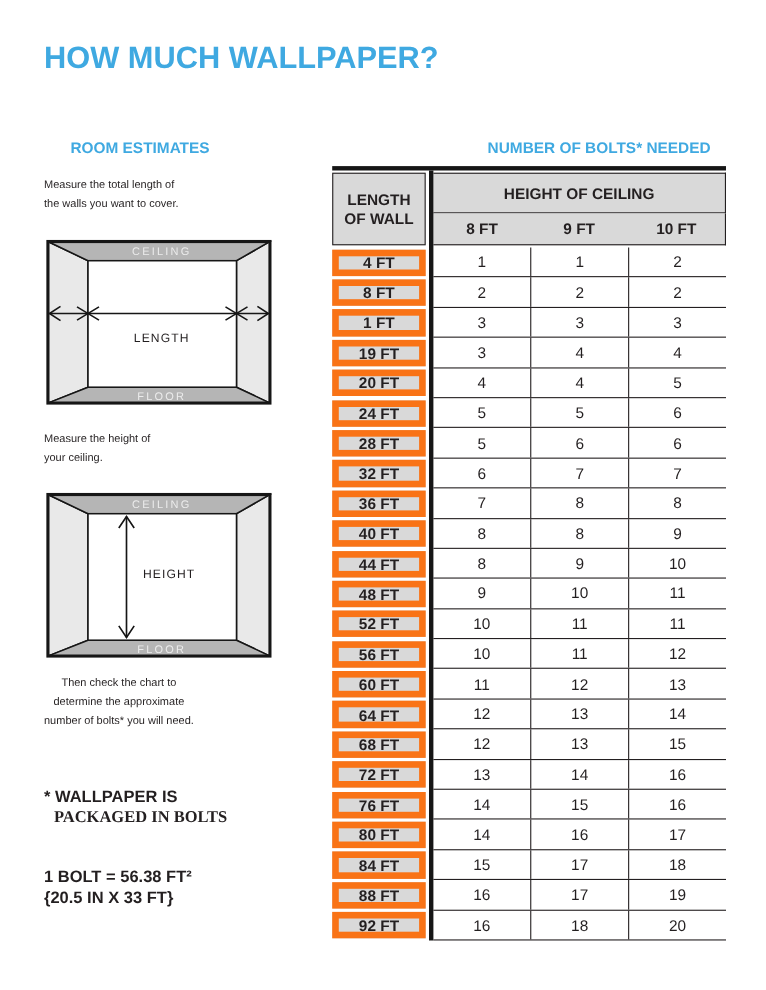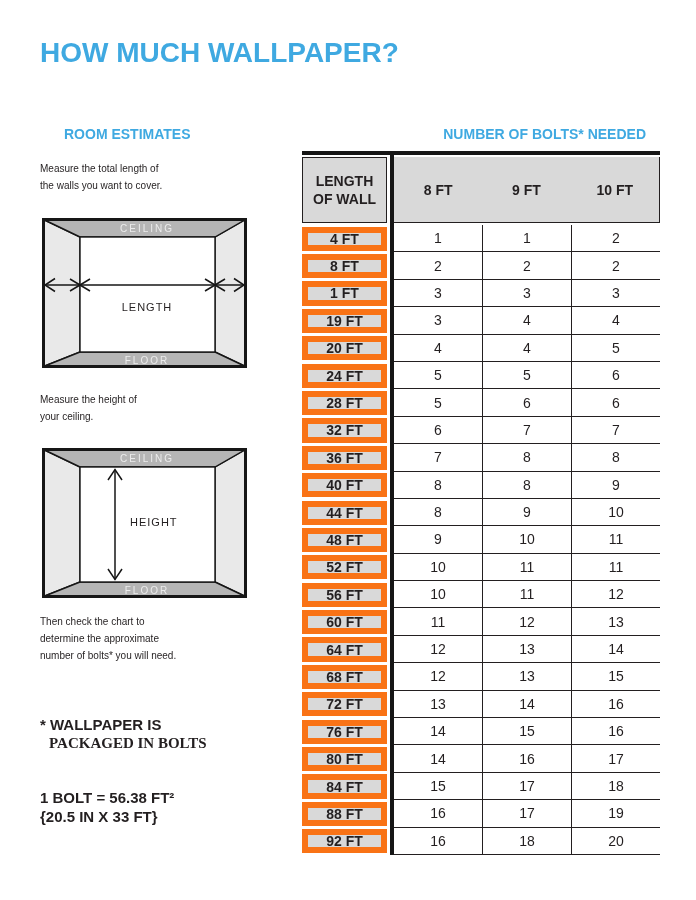--- a/index.html
+++ b/index.html
@@ -16,21 +16,21 @@
   }
   .room-heading { left:40px;padding-left:24px; }
   .bolts-heading { left:288px; width:358px; text-align:right; }
 
   .step {
     position:absolute; left:40px;
     font-size:10px; line-height:17px; white-space:pre-line; color:#231f20;
   }
   .step1 { top:160px; }
   .step2 { top:391px; }
-  .step3 { top:613px; }
+  .step3 { top:613px;text-align:center; }
 
   .room-svg { position:absolute; left:42px; }
   .svg-length { top:218px; }
   .svg-height { top:448px; }
   .room-svg text { font-family:"Liberation Sans","DejaVu Sans",sans-serif; }
   .band-label { font-size:10px; letter-spacing:2px; fill:#ececec; }
   .measure-label { font-size:11px; letter-spacing:1px; fill:#231f20; }
 
   .footnote {
     position:absolute; left:40px; top:715px;
@@ -154,20 +154,21 @@
 {20.5 IN X 33 FT}</p>
 
 <div class="bolt-table">
   <div class="tbar"></div>
   <div class="vdivider"></div>
 
   <div class="thead">
     <div class="corner">LENGTH
 OF WALL</div>
     <div class="headR">
+      <div class="hoc">HEIGHT OF CEILING</div>
       <div class="subrow">
         <span>8 FT</span>
         <span>9 FT</span>
         <span>10 FT</span>
       </div>
     </div>
   </div>
 
   <div class="tbody">
   <div class="trow">

